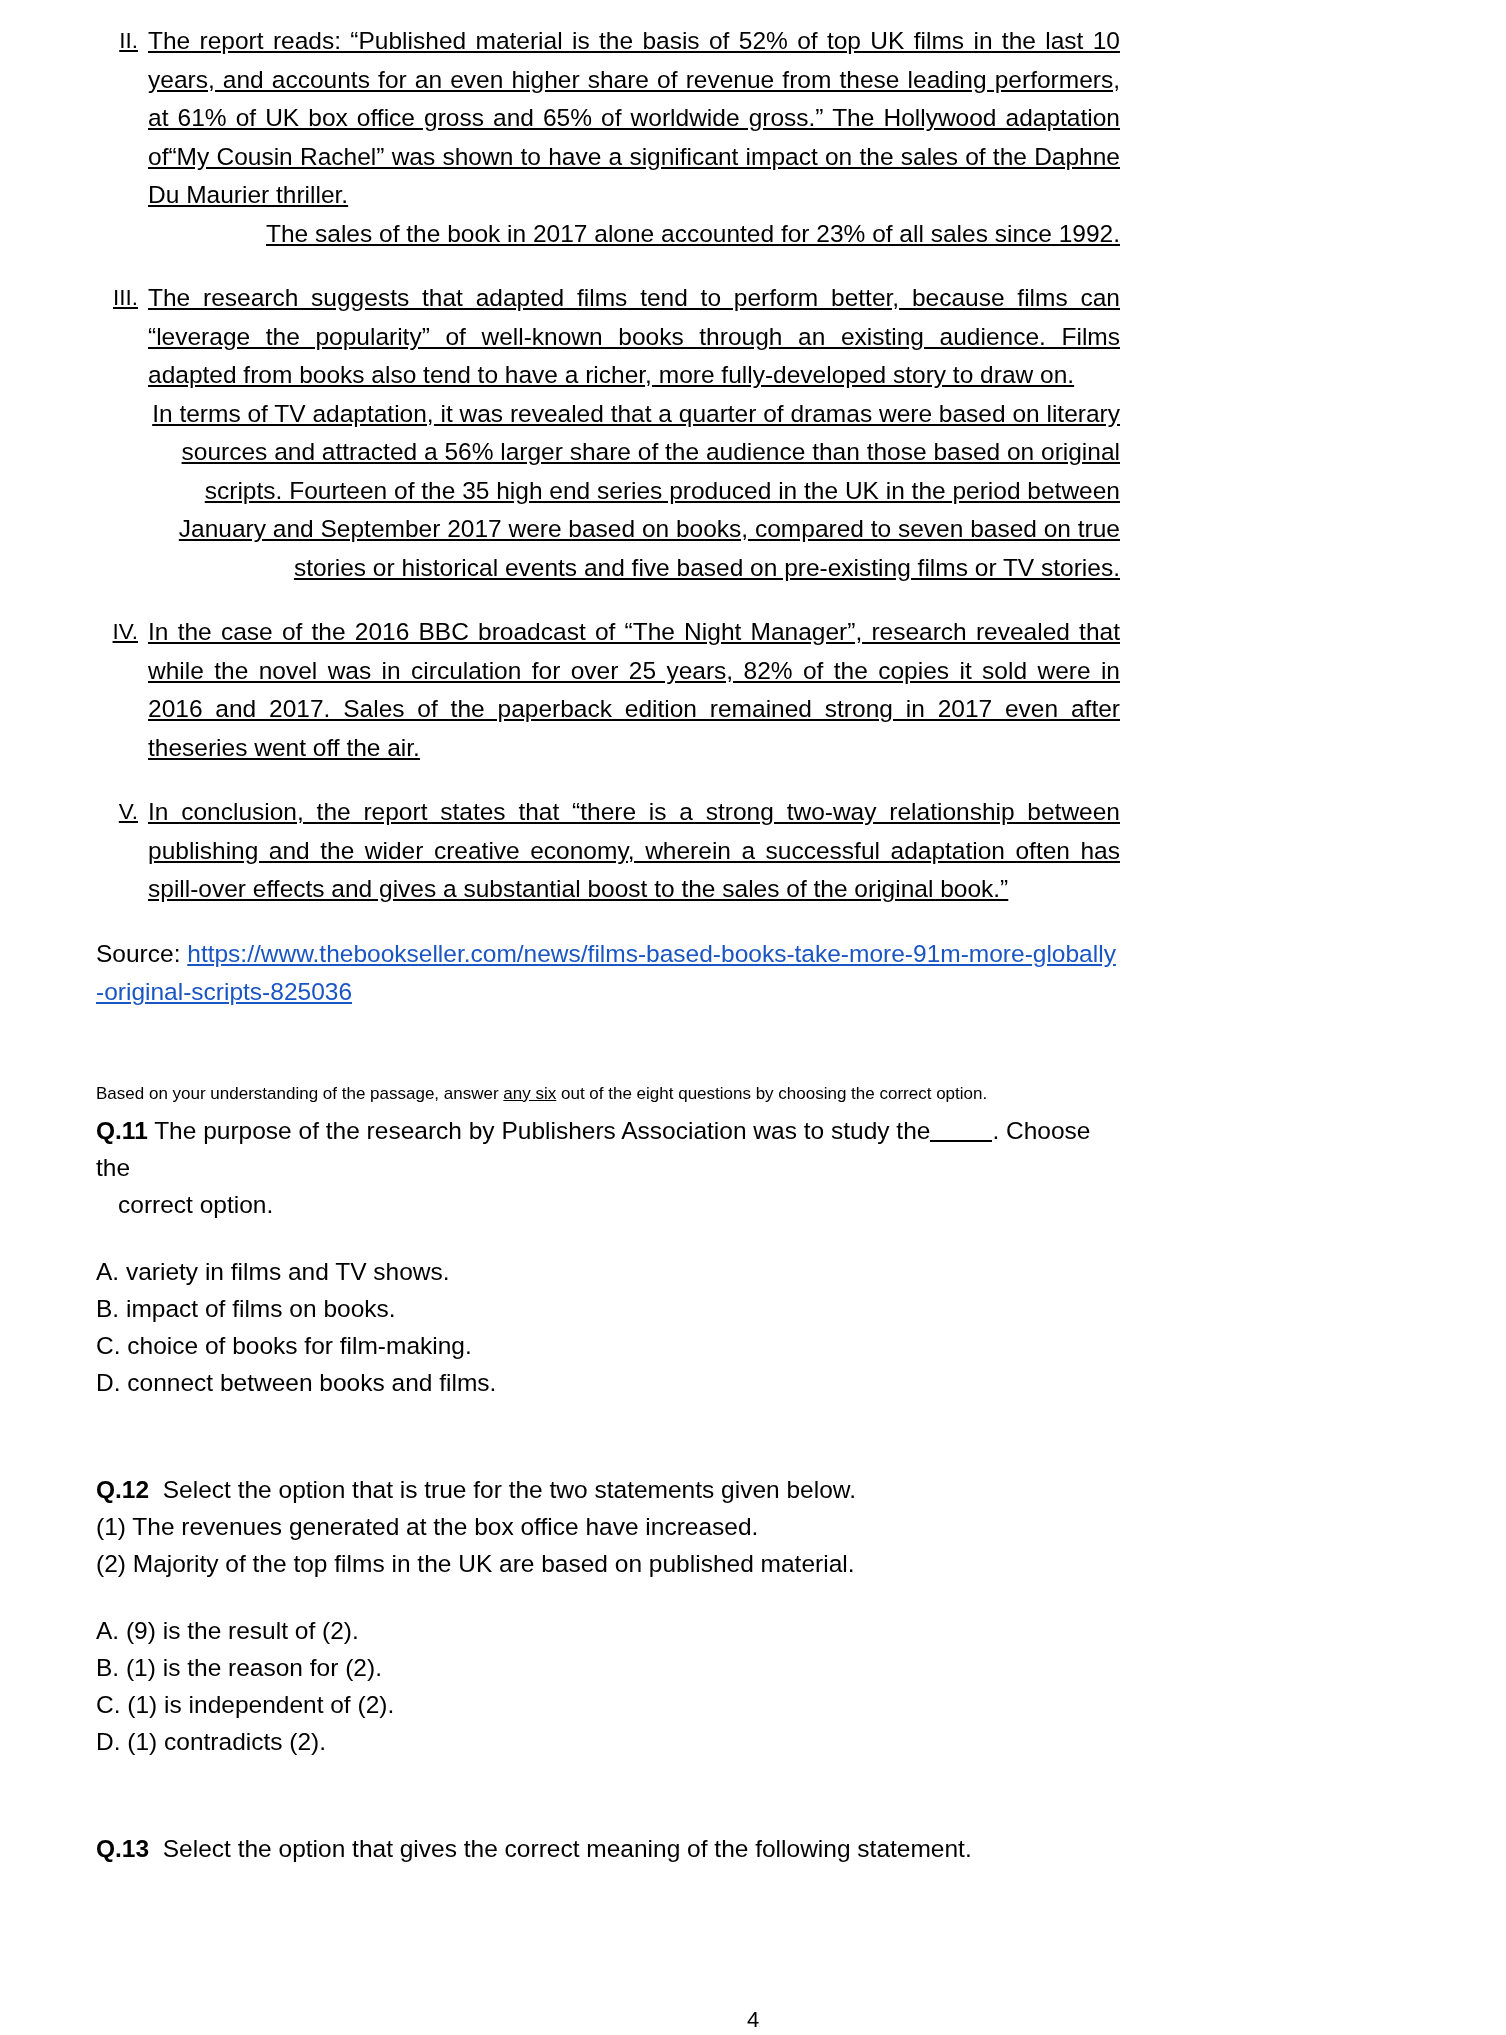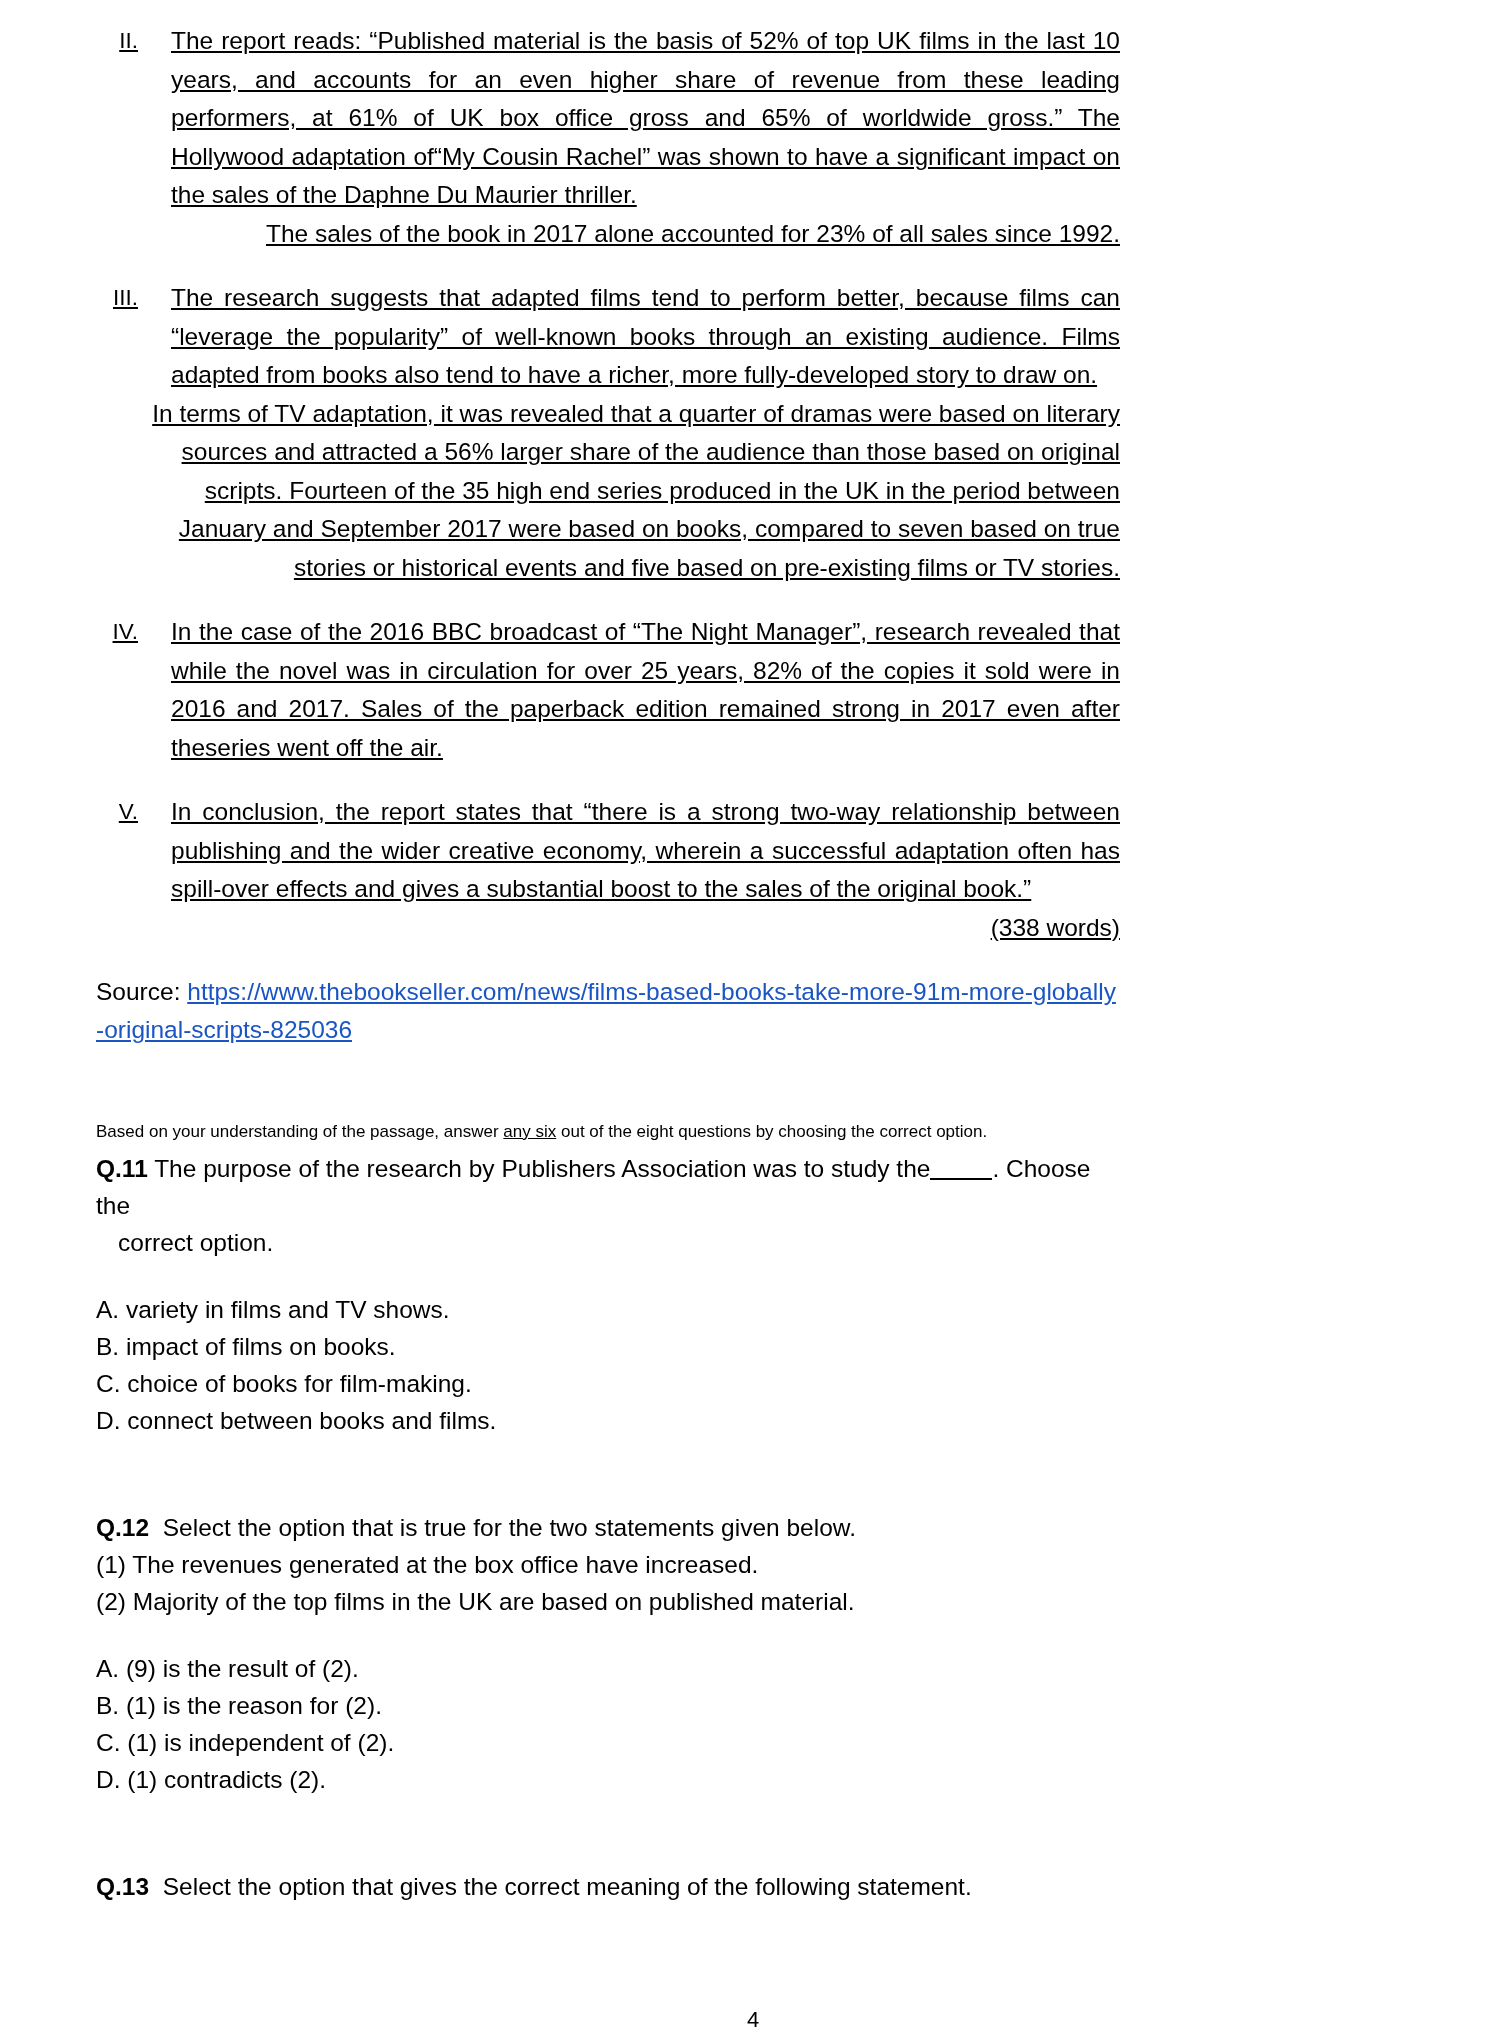--- a/index.html
+++ b/index.html
@@ -54,21 +54,20 @@
     font-size: 24.5px;
     line-height: 38.5px;
     text-align: justify;
     text-justify: inter-word;
   }
   .roman-body p {
     margin: 0;
   }
   .roman-body p.flush {
     text-align: justify;
-    margin-left: 23px;
   }
   .roman-body p.last-left {
     text-align: right;
   }
 
   
   .source-line {
     font-size: 24.5px;
     line-height: 38px;
     margin-top: 2px;
@@ -165,21 +164,20 @@
       <div class="roman-marker w-iv">IV.</div>
       <div class="roman-body">
         <p class="flush">In the case of the 2016 BBC broadcast of “The Night Manager”, research revealed that while the novel was in circulation for over 25 years, 82% of the copies it sold were in 2016 and 2017. Sales of the paperback edition remained strong in 2017 even after theseries went off the air.</p>
       </div>
     </div>
 
     <div class="roman-item">
       <div class="roman-marker w-v">V.</div>
       <div class="roman-body">
         <p class="flush">In conclusion, the report states that “there is a strong two-way relationship between publishing and the wider creative economy, wherein a successful adaptation often has spill-over effects and gives a substantial boost to the sales of the original book.”</p>
-        <p class="last-left">(338 words)</p>
       </div>
     </div>
 
     <div class="source-line">
       <span>Source: </span><a class="source-link" href="#">https://www.thebookseller.com/news/films-based-books-take-more-91m-more-globally-original-scripts-825036</a>
     </div>
 
     <div class="instruction">
       <span>Based on your understanding of the passage, answer </span><span class="emph">any six</span><span> out of the eight questions by choosing the correct option.</span>
     </div>

